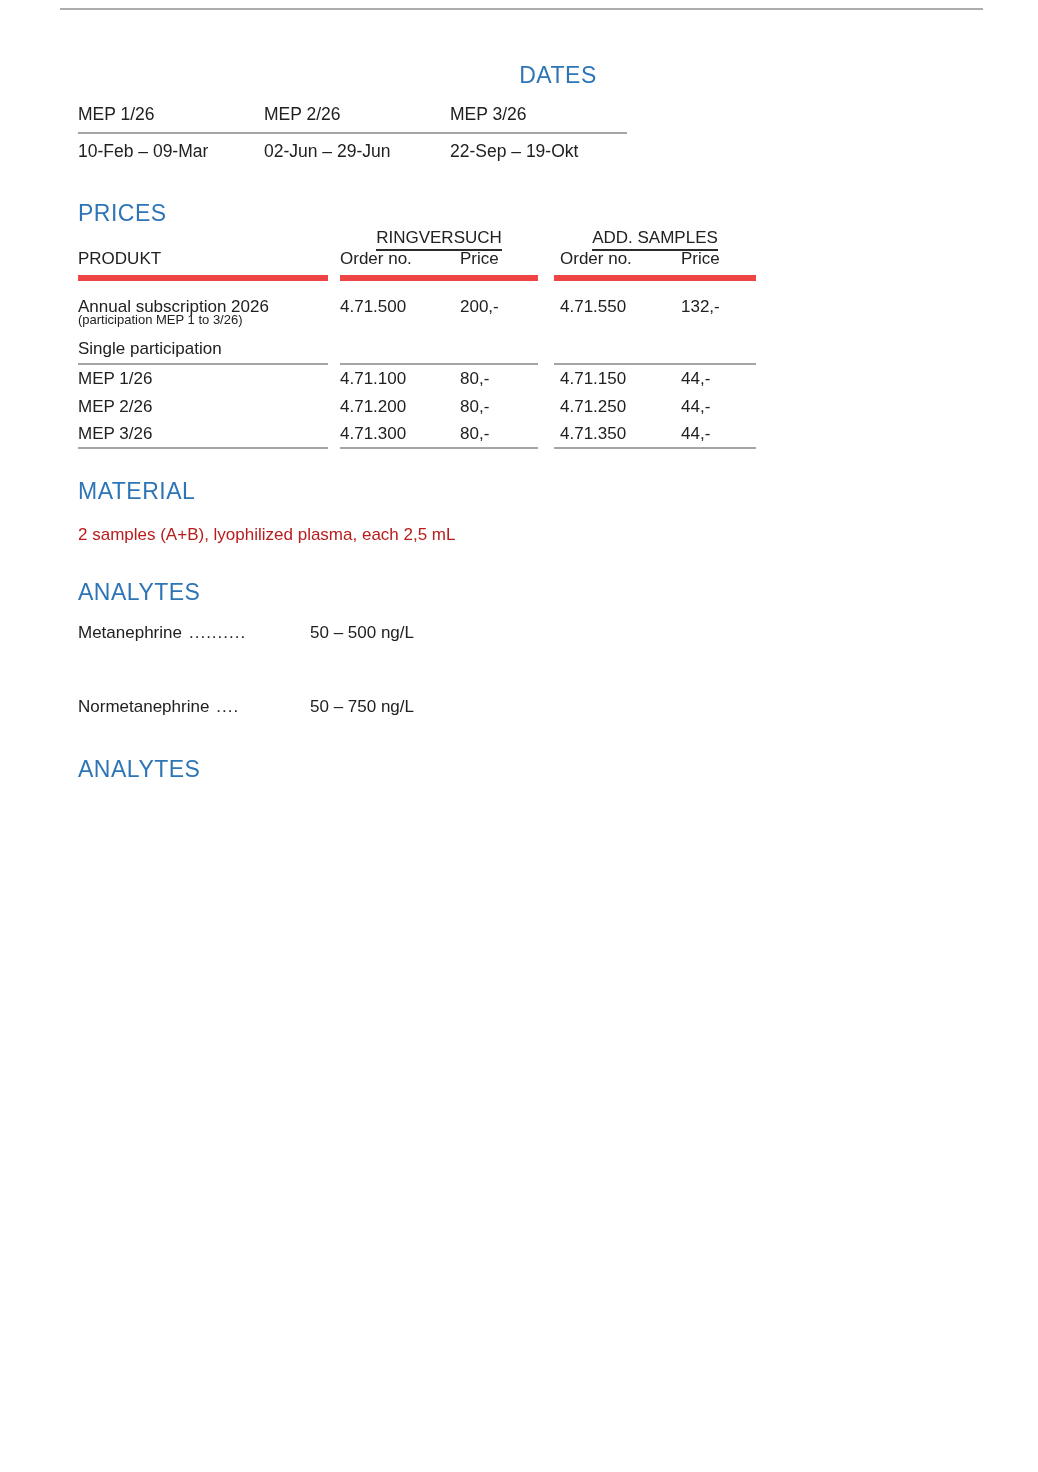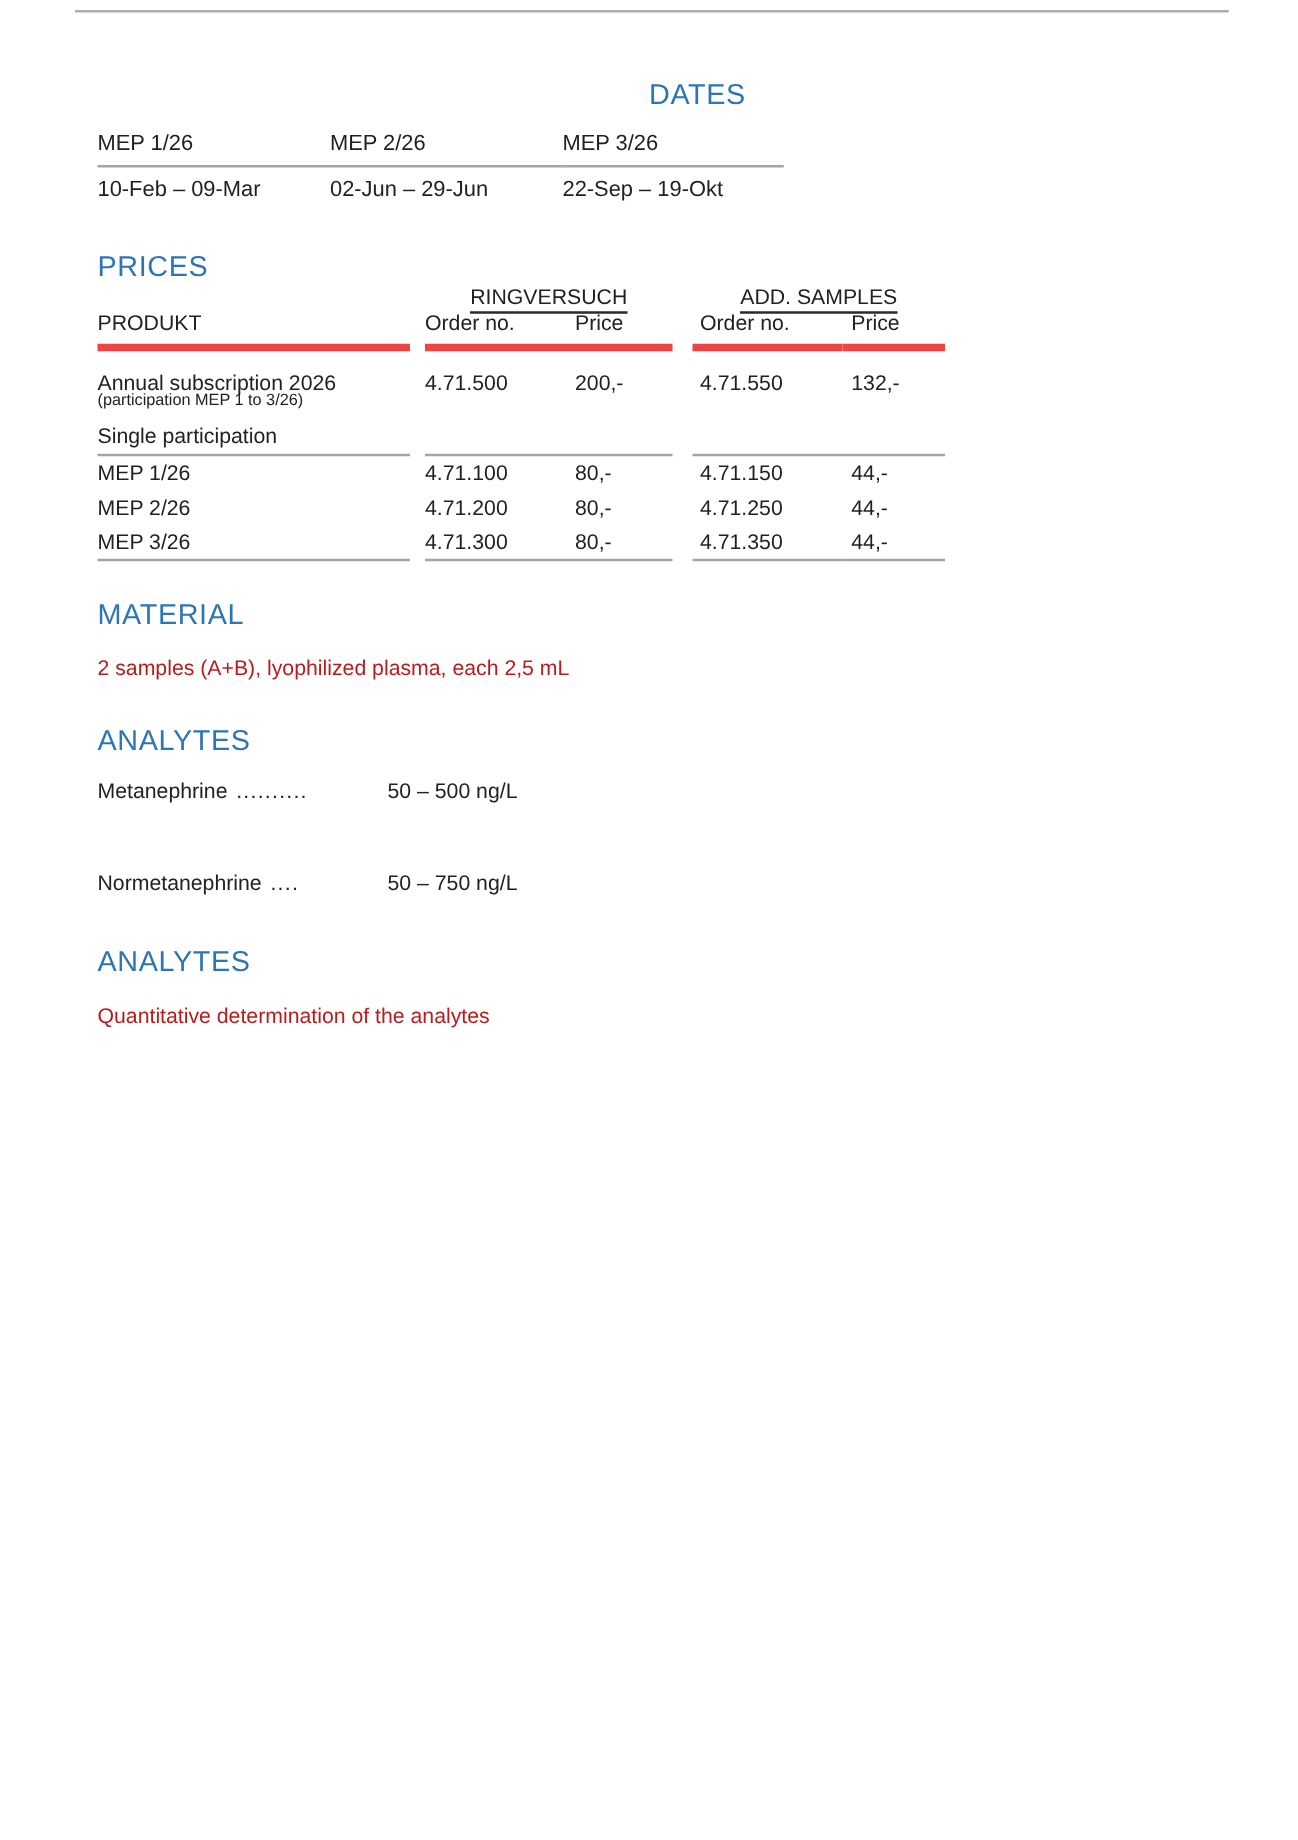--- a/index.html
+++ b/index.html
@@ -222,17 +222,16 @@
       <div class="analytes-grid">
         <div><span>Metanephrine</span><span class="an-leader">..........</span></div>
         <div>50 – 500 ng/L</div>
         <div><span>Normetanephrine</span><span class="an-leader">....</span></div>
         <div>50 – 750 ng/L</div>
       </div>
     </section>
 
     <section class="sec-requests">
       <h2>ANALYTES</h2>
-      <p class="bodytext">Quantitative determination of the analytes</p>
     </section>
 
   </div>
 </div>
 
 </body></html>

